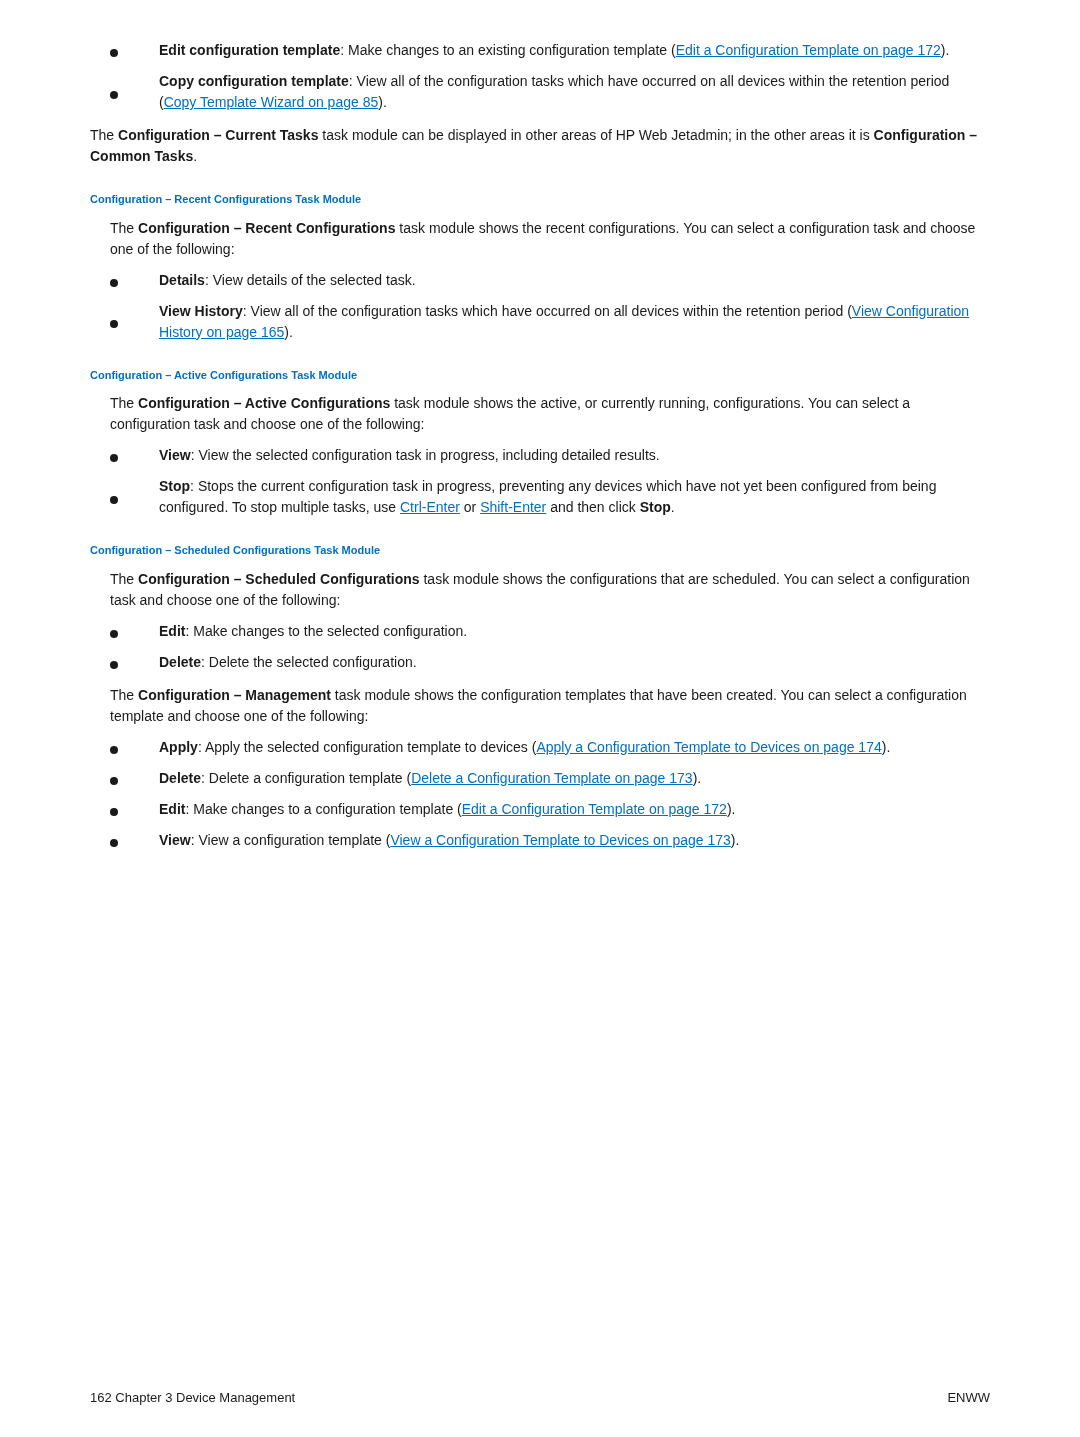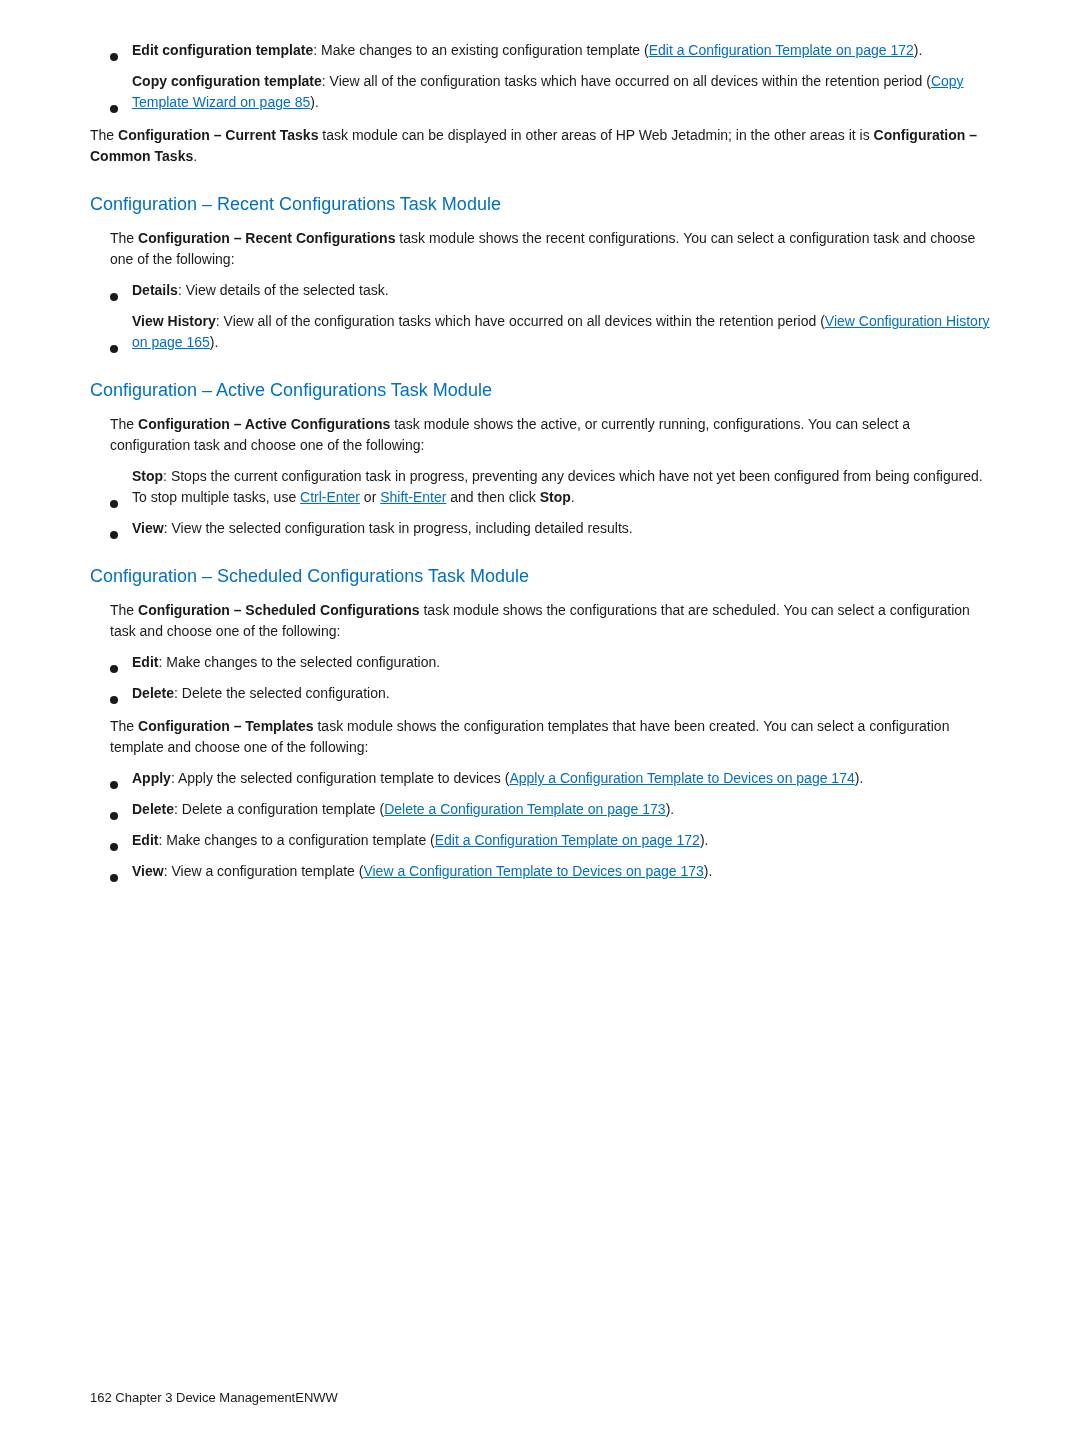--- a/index.html
+++ b/index.html
@@ -16,23 +16,24 @@
       padding: 40px 90px 60px 90px;
       position: relative;
     }
     .bullet-list {
       list-style: none;
       margin: 0 0 12px 0;
       padding: 0;
     }
     .bullet-list li {
       display: flex;
-      align-items: flex-end;
+      align-items: center;
       margin-bottom: 10px;
       padding-left: 20px;
+      gap: 27px;
     }
     .bullet-dot {
       display: inline-block;
       width: 8px;
       height: 8px;
       border-radius: 50%;
       background: #1a1a1a;
       margin-top: 5px;
       margin-right: 14px;
       flex-shrink: 0;
@@ -43,38 +44,38 @@
     b, strong {
       font-weight: bold;
     }
     a, .link {
       color: #0070c0;
       text-decoration: underline;
       cursor: pointer;
     }
     .section-heading {
       color: #0070c0;
-      font-size: 18px;
-      font-weight: normal;
+      font-size: 11px;
+      font-weight: bold;
       margin: 24px 0 10px 0;
     }
     .body-text {
       margin-bottom: 10px;
       padding-left: 20px;
     }
     .note-text {
       margin-bottom: 12px;
     }
     .page-footer {
       position: absolute;
       bottom: 30px;
       left: 90px;
       right: 90px;
       display: flex;
-      justify-content: flex-start;
+      justify-content: space-between;
       font-size: 13px;
       color: #1a1a1a;
     }
     .ctrl-key {
       color: #0070c0;
     }
   </style>
 </head>
 <body>
 
@@ -122,29 +123,29 @@
 
   <div>
     <h2 class="section-heading">Configuration – Active Configurations Task Module</h2>
     <p class="body-text">
       The <b>Configuration – Active Configurations</b> task module shows the active, or currently running, configurations. You can select a configuration task and choose one of the following:
     </p>
     <ul class="bullet-list">
       <li>
         <span class="bullet-dot"></span>
         <span class="bullet-content">
+          <b>View</b><span>: View the selected configuration task in progress, including detailed results.</span>
+        </span>
+      </li>
+      <li>
+        <span class="bullet-dot"></span>
+        <span class="bullet-content">
           <b>Stop</b><span>: Stops the current configuration task in progress, preventing any devices which have not yet been configured from being configured. To stop multiple tasks, use </span><a class="link ctrl-key">Ctrl-Enter</a><span> or </span><a class="link ctrl-key">Shift-Enter</a><span> and then click </span><b>Stop</b><span>.</span>
         </span>
       </li>
-      <li>
-        <span class="bullet-dot"></span>
-        <span class="bullet-content">
-          <b>View</b><span>: View the selected configuration task in progress, including detailed results.</span>
-        </span>
-      </li>
     </ul>
   </div>
 
   <div>
     <h2 class="section-heading">Configuration – Scheduled Configurations Task Module</h2>
     <p class="body-text">
       The <b>Configuration – Scheduled Configurations</b> task module shows the configurations that are scheduled. You can select a configuration task and choose one of the following:
     </p>
     <ul class="bullet-list">
       <li>
@@ -157,21 +158,21 @@
         <span class="bullet-dot"></span>
         <span class="bullet-content">
           <b>Delete</b><span>: Delete the selected configuration.</span>
         </span>
       </li>
     </ul>
   </div>
 
   <div>
     <p class="body-text">
-      The <b>Configuration – Templates</b> task module shows the configuration templates that have been created. You can select a configuration template and choose one of the following:
+      The <b>Configuration – Management</b> task module shows the configuration templates that have been created. You can select a configuration template and choose one of the following:
     </p>
     <ul class="bullet-list">
       <li>
         <span class="bullet-dot"></span>
         <span class="bullet-content">
           <b>Apply</b><span>: Apply the selected configuration template to devices (</span><a class="link">Apply a Configuration Template to Devices on page 174</a><span>).</span>
         </span>
       </li>
       <li>
         <span class="bullet-dot"></span>

